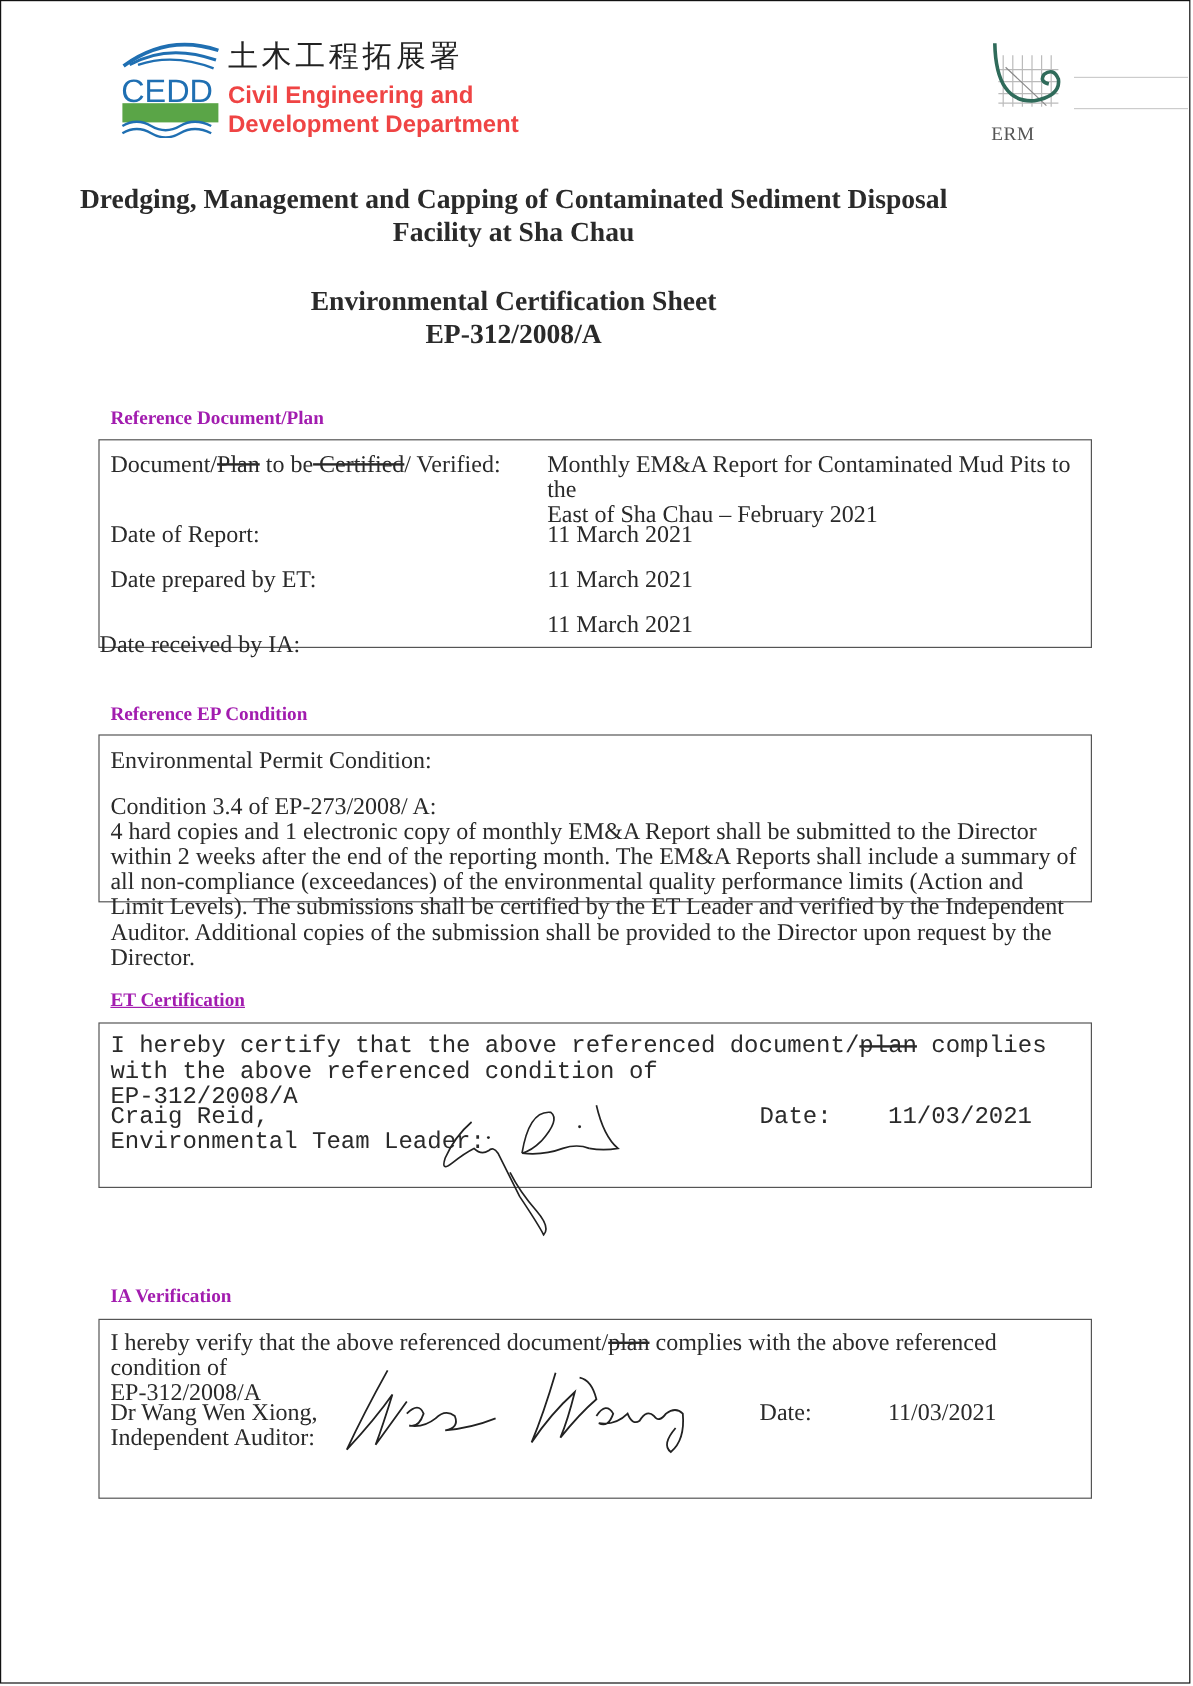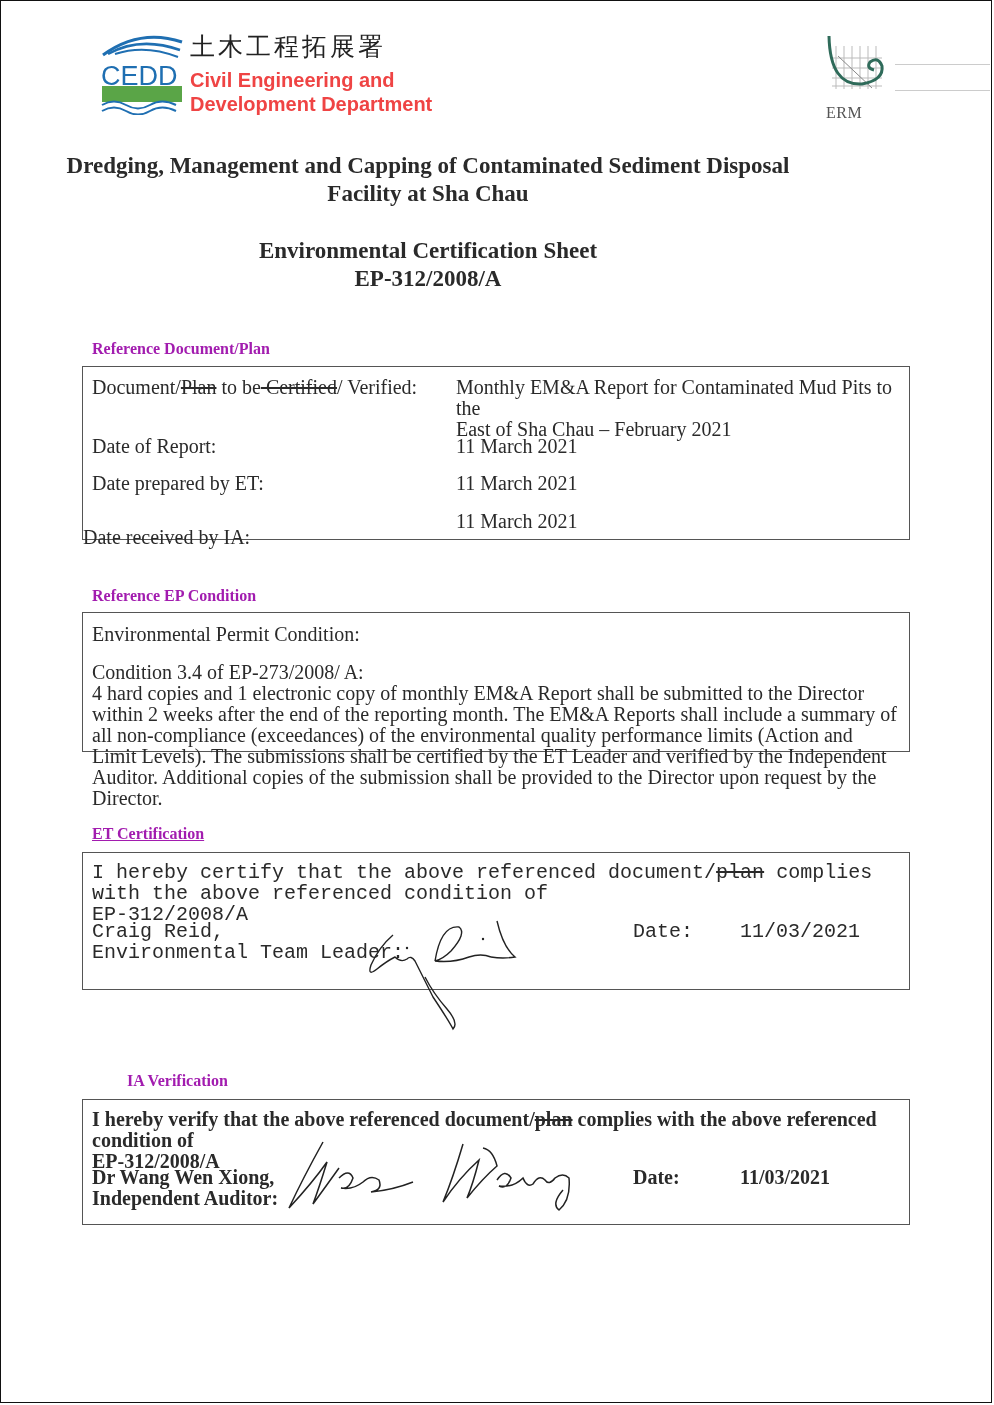--- a/index.html
+++ b/index.html
@@ -105,22 +105,22 @@
     <path d="M30 18 Q16 30 8 48 Q4 60 14 52 Q24 44 32 40 Q38 46 44 42 Q48 38 52 44 Q58 56 70 80 Q86 104 90 112 Q96 106 84 92 Q70 76 62 60" stroke="#222" stroke-width="1.4" fill="none"></path>
     <path d="M72 44 Q78 8 96 10 Q104 16 88 34 Q80 42 72 44 Q90 46 106 40 Q118 36 128 40" stroke="#222" stroke-width="1.4" fill="none"></path>
     <path d="M134 4 Q140 30 152 40 Q140 42 128 40" stroke="#222" stroke-width="1.4" fill="none"></path>
     <circle cx="44" cy="31" r="1.2" fill="#222"></circle>
       <circle cx="120" cy="22" r="1.2" fill="#222"></circle>
   </svg>
   <div class="abs txt" style="left:550px;top:68px;">Date:</div>
   <div class="abs txt" style="left:657px;top:68px;">11/03/2021</div>
 </div>
 
-<div class="abs sec-head" style="top:1072px;margin-left:35px;">IA Verification</div>
-<div class="abs box" style="top:1099px;height:126px;font-weight:bold;">
+<div class="abs sec-head" style="top:1072px;">IA Verification</div>
+<div class="abs box" style="top:1099px;height:150px;">
   <div class="abs txt" style="left:9px;top:9px;width:810px;">
     <span>I hereby verify that the above referenced document/</span><span class="strike">plan</span><span> complies with the above referenced condition of</span><br>
     <span>EP-312/2008/A</span>
   </div>
   <div class="abs txt" style="left:9px;top:67px;">
     <div>Dr Wang Wen Xiong,</div>
     <div>Independent Auditor:</div>
   </div>
   <svg class="sig" style="left:200px;top:38px;width:305px;height:76px;" viewBox="0 0 305 76">
     <path d="M40 4 Q20 40 6 70 Q30 44 44 24 Q36 50 30 66 Q46 44 56 30" stroke="#222" stroke-width="1.5" fill="none"></path>

